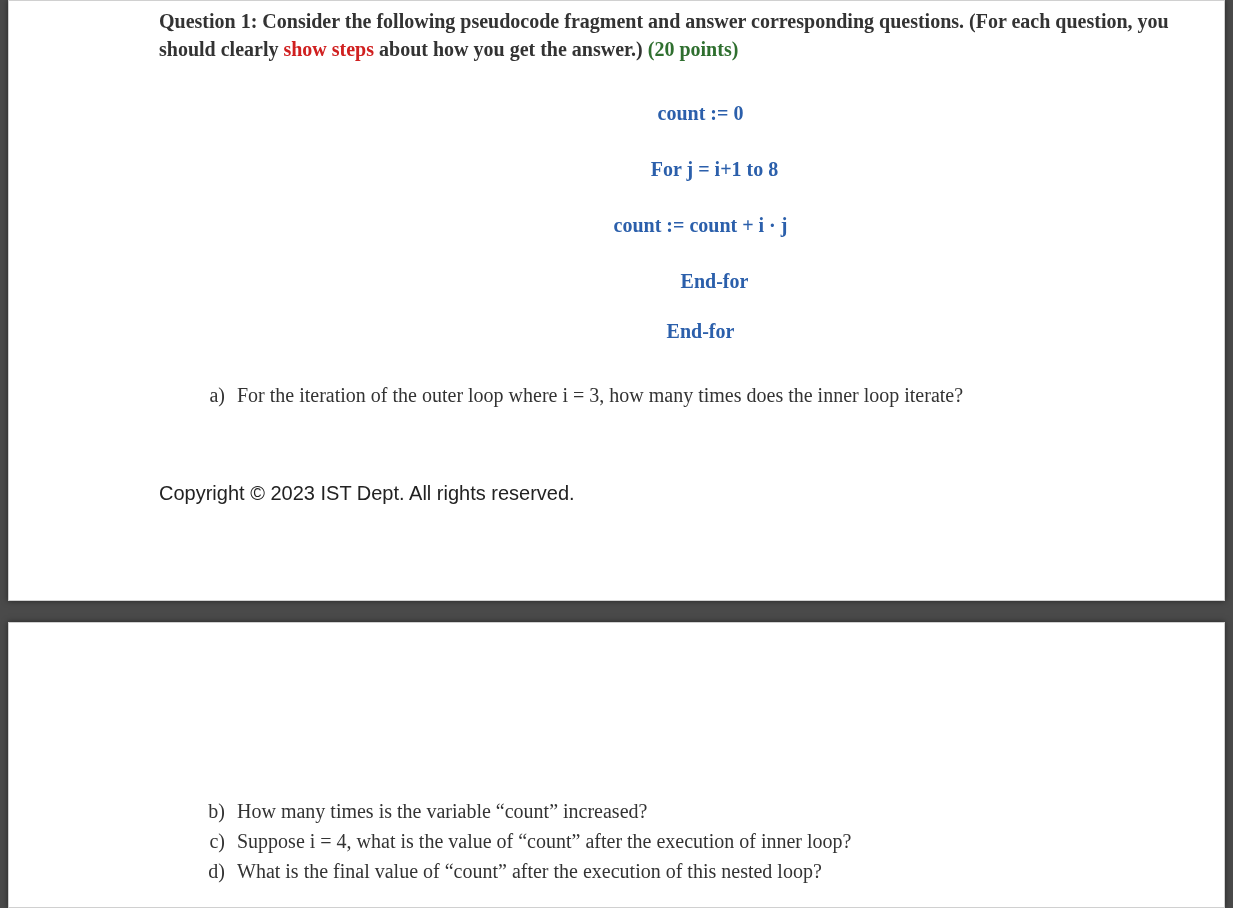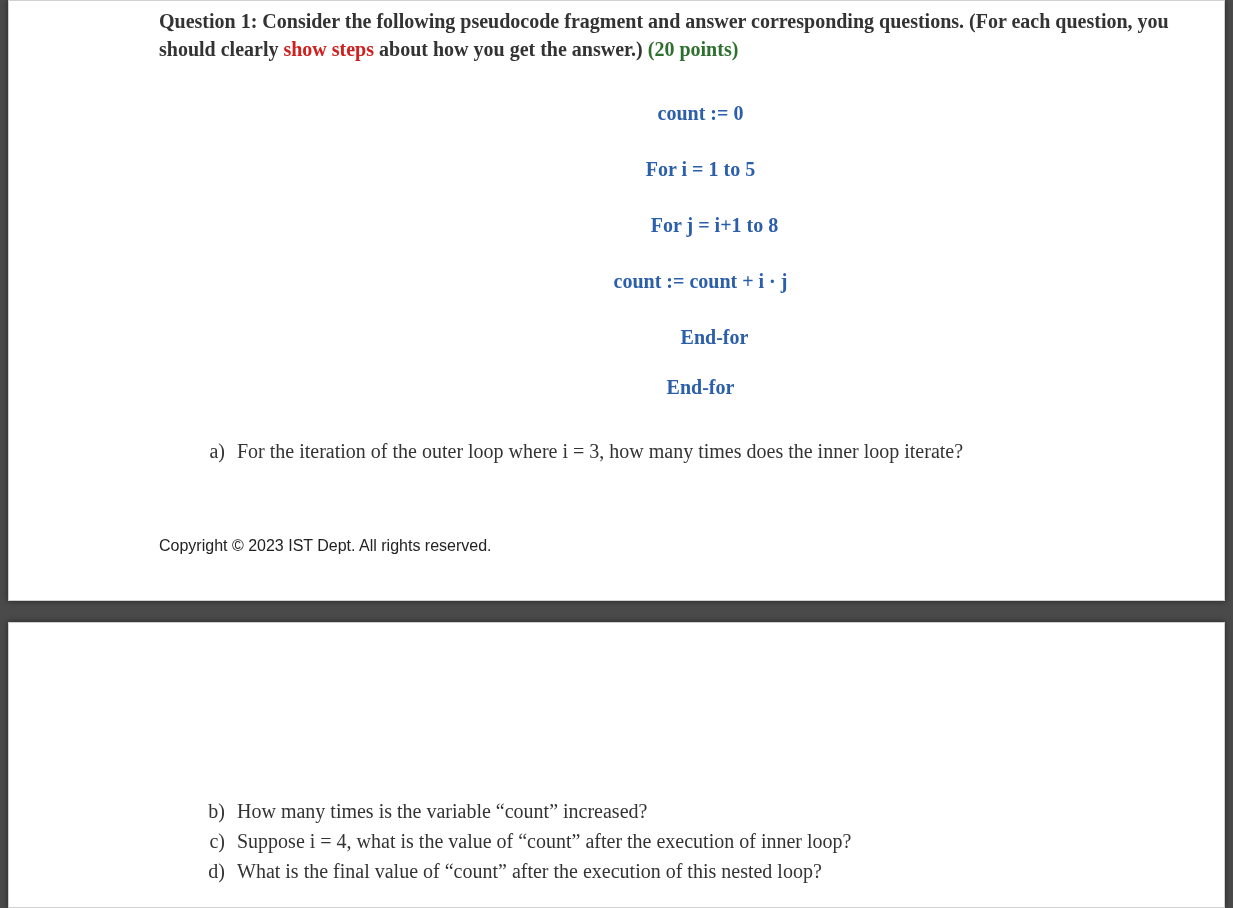--- a/index.html
+++ b/index.html
@@ -75,41 +75,40 @@
   .subq-list li .marker {
     width: 34px;
     text-align: right;
     padding-right: 12px;
     flex: 0 0 auto;
   }
   .subq-block1 { margin-left: 32px; margin-top: 6px; }
   .subq-block2 { margin-left: 32px; padding-top: 166px; }
   .copyright {
     font-family: Arial, Helvetica, sans-serif;
-    font-size: 16px;
+    font-size: 20px;
     color: #222222;
     margin-top: 70px;
     margin-left: 0;
   }
 </style>
 </head>
 <body>
 
 <div class="viewport">
 
   <div class="page page1">
     <div class="content">
 
       <p class="question-heading">
         <span>Question 1:</span><span>  Consider the following pseudocode fragment and answer corresponding questions. (For each question, you should clearly </span><span class="q-red">show steps</span><span> about how you get the answer.) </span><span class="q-green">(20 points)</span>
       </p>
 
       <div class="pseudocode">
         <p class="pc-gap">count := 0</p>
-        <p class="pc-gap">For i = 1 to 5</p>
         <p class="pc-gap pc-ind1">For j = i+1 to 8</p>
         <p class="pc-gap pc-ind2">count := count + i · j</p>
         <p class="pc-gap pc-ind1">End-for</p>
         <p class="pc-line">End-for</p>
       </div>
 
       <ul class="subq-list subq-block1">
         <li>
           <span class="marker">a)</span>
           <span>For the iteration of the outer loop where i = 3, how many times does the inner loop iterate?</span>

